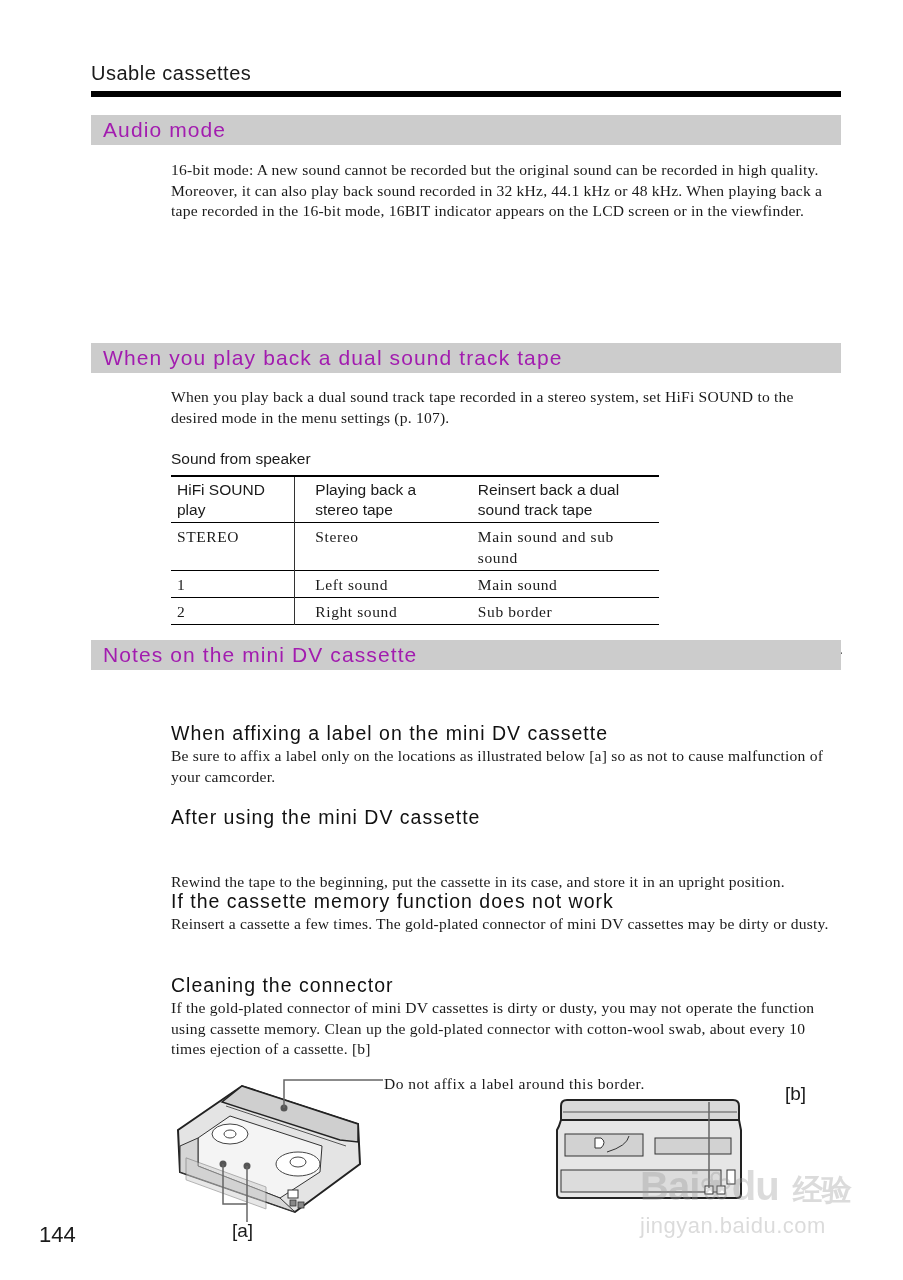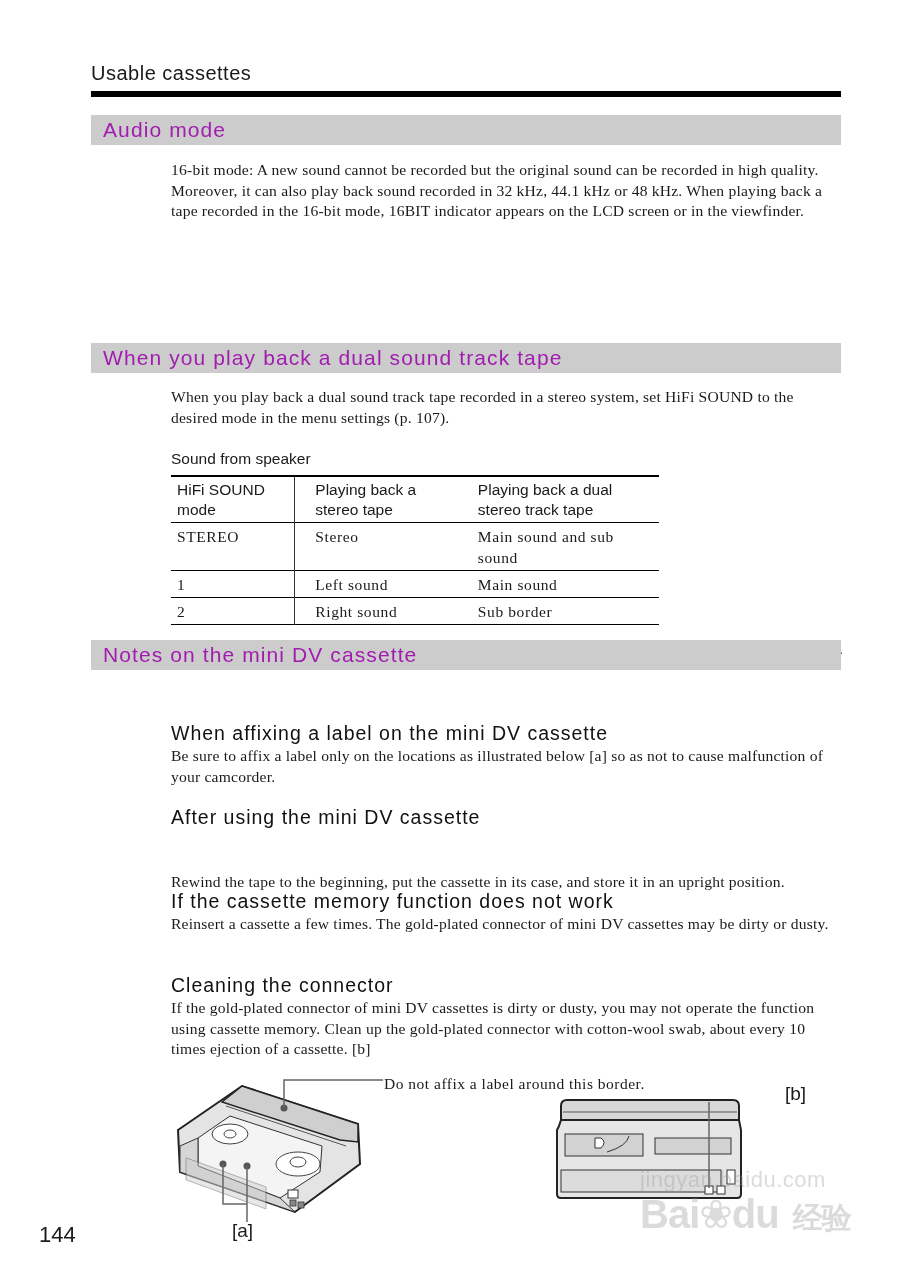--- a/index.html
+++ b/index.html
@@ -53,23 +53,23 @@
   <span>When you play back a dual sound track tape</span>
 </div>
 <div class="body-text serif" style="top:387px;">
   <p>When you play back a dual sound track tape recorded in a stereo system, set HiFi SOUND to the desired mode in the menu settings (p. 107).</p>
 </div>
 
 <div class="table-title sans">Sound from speaker</div>
 <table class="sound-table">
   <thead>
     <tr>
-      <th class="c1">HiFi SOUND mode</th>
+      <th class="c1">HiFi SOUND play</th>
       <th class="c2">Playing back a stereo tape</th>
-      <th class="c3">Playing back a dual stereo track tape</th>
+      <th class="c3">Reinsert back a dual sound track tape</th>
     </tr>
   </thead>
   <tbody>
     <tr>
       <td class="c1">STEREO</td>
       <td class="c2">Stereo</td>
       <td class="c3" style="width:170px;">Main sound and sub sound</td>
     </tr>
     <tr>
       <td class="c1">1</td>
@@ -160,20 +160,20 @@
 
   <rect x="150" y="96" width="8" height="8" fill="#fff" stroke="#333" stroke-width="1"></rect>
   <rect x="162" y="96" width="8" height="8" fill="#fff" stroke="#333" stroke-width="1"></rect>
   <rect x="172" y="80" width="8" height="14" fill="#fff" stroke="#333" stroke-width="1"></rect>
 
   <polyline points="154,98 154,12 Q154,6 160,6 L228,6" fill="none" stroke="#666" stroke-width="1.5"></polyline>
 </svg>
 <div class="callout-label sans" style="left:785px; top:1083px;">[b]</div>
 
 <div class="watermark sans">
-  <div style="font-size:22px; color:#999; letter-spacing:0.5px; margin-top:2px;">jingyan.baidu.com</div>
   <div style="font-size:40px; font-weight:bold; color:#999; letter-spacing:-1px; line-height:42px;">
     <span>Bai</span><span>❀</span><span>du</span>
     <span style="font-size:30px; margin-left:4px;">经验</span>
   </div>
+  <div style="font-size:22px; color:#999; letter-spacing:0.5px; margin-top:2px;">jingyan.baidu.com</div>
 </div>
 
 <div class="page-number sans">144</div>
 
 </body></html>

